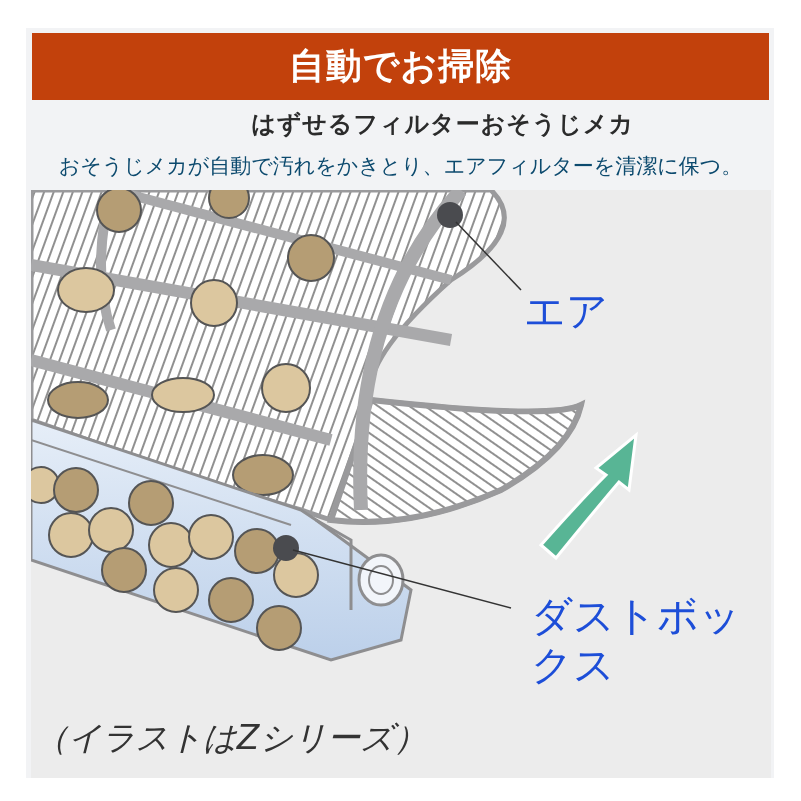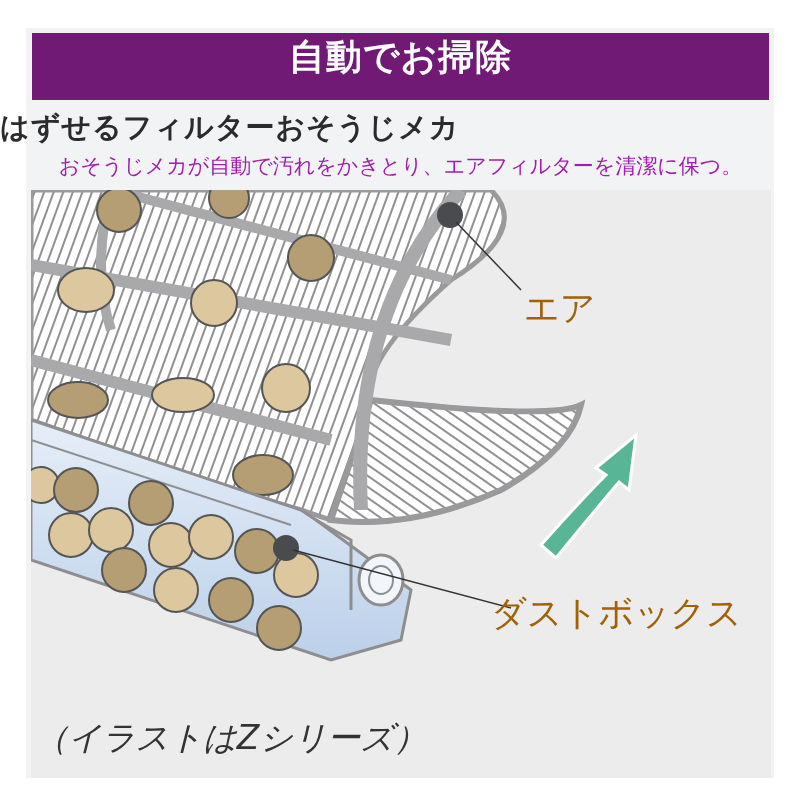--- a/index.html
+++ b/index.html
@@ -1,26 +1,26 @@
 <!DOCTYPE html>
 <html><head>
 <meta charset="utf-8">
 <style>
   html,body{margin:0;padding:0;background:#ffffff;}
   body{width:801px;height:801px;position:relative;overflow:hidden;font-family:"DejaVu Sans","Liberation Sans",sans-serif;}
   .frame{position:absolute;left:26px;top:28px;width:748px;height:750px;background:#f2f3f5;}
-  .banner{position:absolute;left:32px;top:33px;width:737px;height:67px;background:#701a75;display:flex;justify-content:center;}
+  .banner{position:absolute;left:32px;top:33px;width:737px;height:67px;background:#c2410c;display:flex;align-items:center;justify-content:center;}
   .banner-title{color:#ffffff;font-size:36px;font-weight:bold;letter-spacing:1px;}
-  .subtitle{position:absolute;left:0;top:108px;width:634px;text-align:left;font-size:29px;font-weight:bold;color:#2b2b2b;letter-spacing:1px;}
-  .desc{position:absolute;left:0;top:152px;width:801px;text-align:center;font-size:21px;color:#a21caf;}
+  .subtitle{position:absolute;left:0;top:108px;width:634px;text-align:right;font-size:24px;font-weight:bold;color:#2b2b2b;letter-spacing:1px;}
+  .desc{position:absolute;left:0;top:152px;width:801px;text-align:center;font-size:21px;color:#0c4a6e;}
   .illus{position:absolute;left:31px;top:190px;width:740px;height:588px;background:#ececec;overflow:hidden;}
   .illus svg{position:absolute;left:0;top:0;}
-  .label{position:absolute;color:#a16207;font-size:35px;line-height:1.2;}
+  .label{position:absolute;color:#1d4ed8;font-size:41px;line-height:1.2;}
   .lbl-filter{left:493px;top:97px;}
-  .lbl-dust{left:460px;top:402px;}
+  .lbl-dust{left:500px;top:402px;}
   .lbl-note{left:4px;top:528px;font-size:33px;color:#333333;font-style:italic;}
 </style>
 </head>
 <body>
 
 <div class="frame"></div>
 
 <div class="banner">
   <span class="banner-title">自動でお掃除</span>
 </div>

